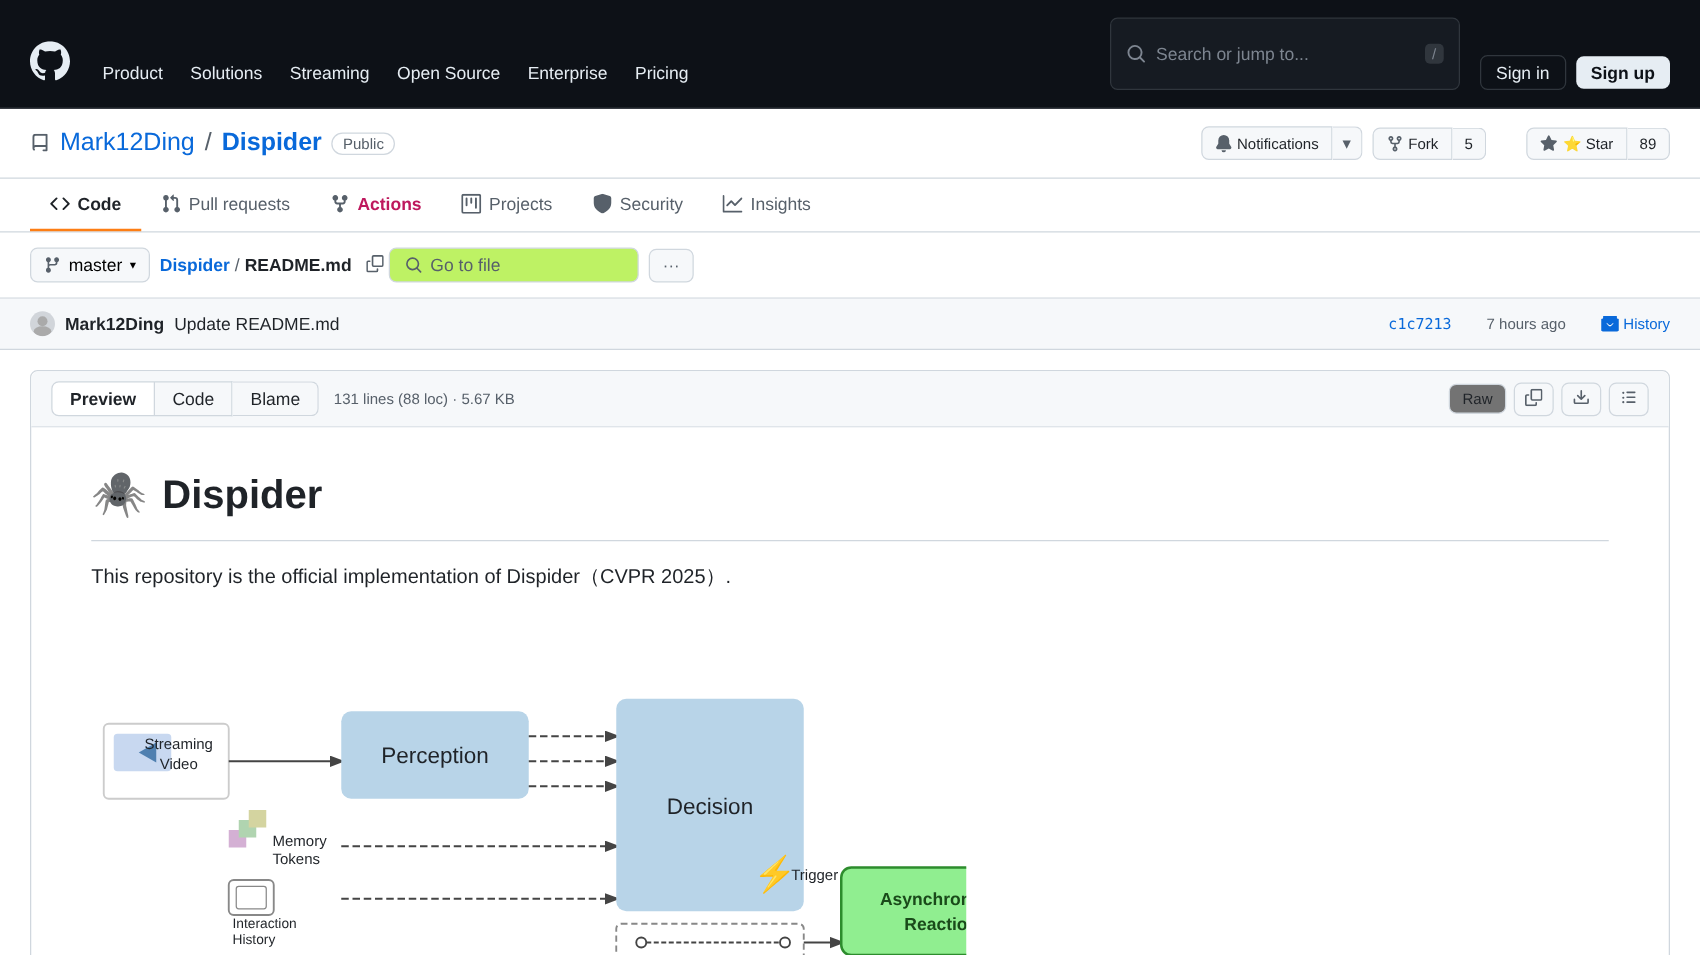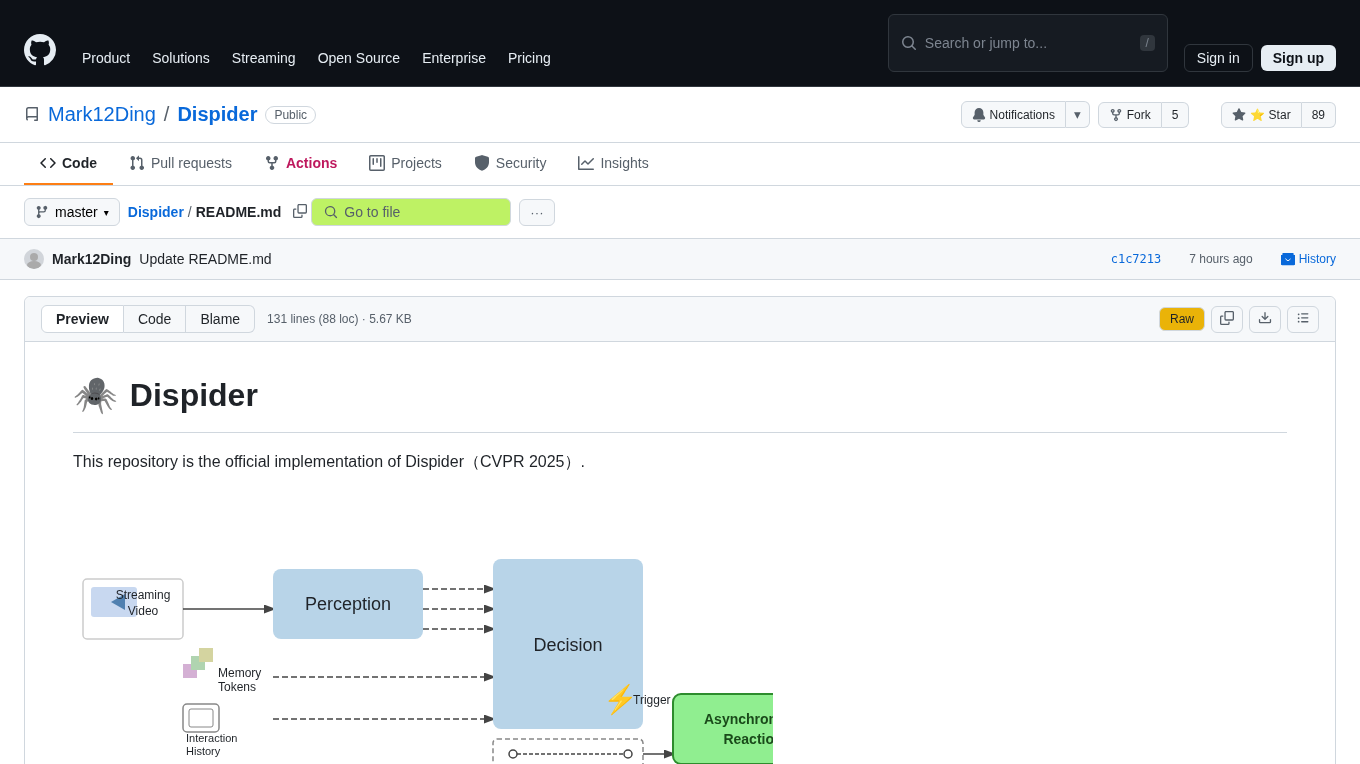--- a/index.html
+++ b/index.html
@@ -174,21 +174,21 @@
 
 <div style="border:1px solid #d0d7de;border-radius:6px;margin:16px 24px;">
   <div style="display:flex;align-items:center;justify-content:space-between;padding:8px 16px;background:#f6f8fa;border-bottom:1px solid #d0d7de;border-radius:6px 6px 0 0;">
     <div style="display:flex;align-items:center;gap:0;">
       <button style="padding:5px 14px;font-size:14px;cursor:pointer;border:1px solid #d0d7de;border-radius:6px 0 0 6px;background:#ffffff;color:#1f2328;font-weight:600;">Preview</button>
       <button style="padding:5px 14px;font-size:14px;cursor:pointer;border:1px solid #d0d7de;border-left:none;background:#f6f8fa;color:#1f2328;">Code</button>
       <button style="padding:5px 14px;font-size:14px;cursor:pointer;border:1px solid #d0d7de;border-left:none;border-radius:0 6px 6px 0;background:#f6f8fa;color:#1f2328;">Blame</button>
       <span style="color:#57606a;font-size:12px;margin-left:12px;">131 lines (88 loc) · 5.67 KB</span>
     </div>
     <div style="display:flex;align-items:center;gap:6px;">
-      <button style="padding:4px 10px;border:1px solid #d0d7de;border-radius:6px;cursor:pointer;background:#eab308;color:#1f2328;font-size:12px;margin-left:28px;">Raw</button>
+      <button style="padding:4px 10px;border:1px solid #d0d7de;border-radius:6px;cursor:pointer;background:#737373;color:#1f2328;font-size:12px;margin-left:28px;">Raw</button>
       <button style="padding:4px 8px;border:1px solid #d0d7de;border-radius:6px;cursor:pointer;background:#f6f8fa;color:#57606a;font-size:14px;">
         <svg width="14" height="14" viewBox="0 0 16 16" fill="#57606a">
             <path d="M0 6.75C0 5.784.784 5 1.75 5h1.5a.75.75 0 0 1 0 1.5h-1.5a.25.25 0 0 0-.25.25v7.5c0 .138.112.25.25.25h7.5a.25.25 0 0 0 .25-.25v-1.5a.75.75 0 0 1 1.5 0v1.5A1.75 1.75 0 0 1 9.25 16h-7.5A1.75 1.75 0 0 1 0 14.25Z"></path>
             <path d="M5 1.75C5 .784 5.784 0 6.75 0h7.5C15.216 0 16 .784 16 1.75v7.5A1.75 1.75 0 0 1 14.25 11h-7.5A1.75 1.75 0 0 1 5 9.25Zm1.75-.25a.25.25 0 0 0-.25.25v7.5c0 .138.112.25.25.25h7.5a.25.25 0 0 0 .25-.25v-7.5a.25.25 0 0 0-.25-.25Z"></path>
           </svg>
       </button>
       <button style="padding:4px 8px;border:1px solid #d0d7de;border-radius:6px;cursor:pointer;background:#f6f8fa;color:#57606a;font-size:14px;">
         <svg width="14" height="14" viewBox="0 0 16 16" fill="#57606a">
             <path d="M2.75 14A1.75 1.75 0 0 1 1 12.25v-2.5a.75.75 0 0 1 1.5 0v2.5c0 .138.112.25.25.25h10.5a.25.25 0 0 0 .25-.25v-2.5a.75.75 0 0 1 1.5 0v2.5A1.75 1.75 0 0 1 13.25 14Z"></path>
             <path d="M7.25 7.689V2a.75.75 0 0 1 1.5 0v5.689l1.97-1.97a.749.749 0 1 1 1.06 1.06l-3.25 3.25a.749.749 0 0 1-1.06 0L4.22 6.779a.749.749 0 1 1 1.06-1.06Z"></path>

